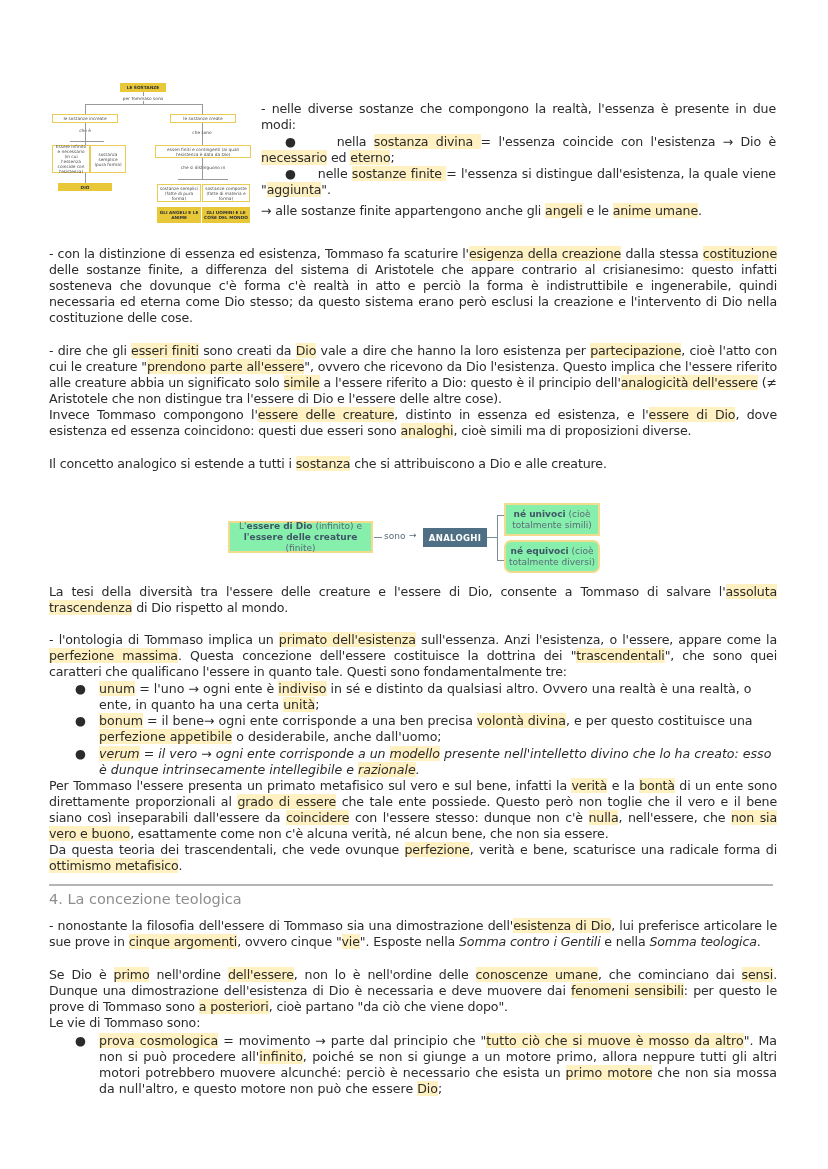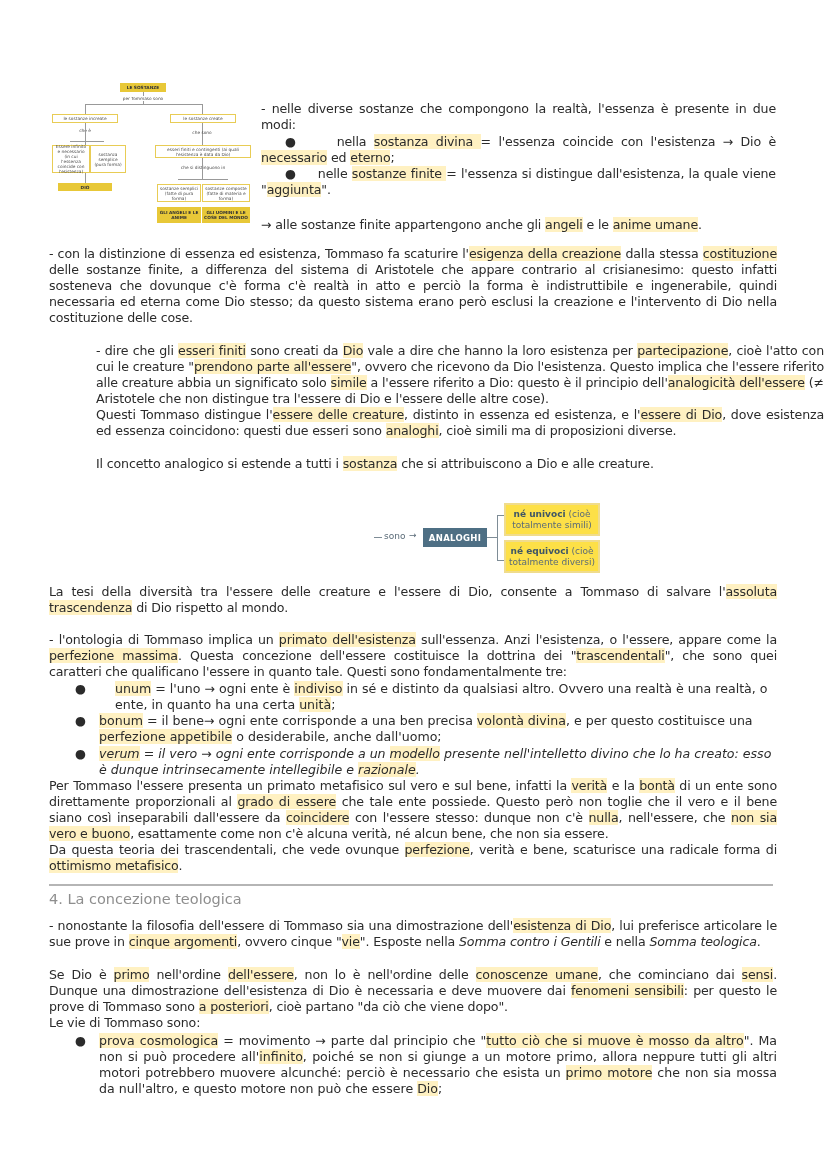--- a/index.html
+++ b/index.html
@@ -13,21 +13,21 @@
 
   
   .d1 { position:absolute; left:50px; top:80px; width:210px; height:150px; font-size:4.3px; line-height:5px; color:#4a4a4a; }
   .d1 .b { position:absolute; border:1px solid #e8cc55; background:#fff; text-align:center; box-sizing:border-box; display:flex; align-items:center; justify-content:center; padding:1px; }
   .d1 .y { position:absolute; background:#e8c838; text-align:center; font-weight:bold; box-sizing:border-box; display:flex; align-items:center; justify-content:center; color:#333; }
   .d1 .t { position:absolute; text-align:center; }
   .d1 .ln { position:absolute; background:#999; }
 
   
   .d2 { position:absolute; left:228px; top:503px; width:380px; height:70px; font-size:9px; color:#5a6b78; }
-  .d2 .box { position:absolute; border:2px solid #f0dc8c; background:#fde047; text-align:center; box-sizing:border-box; display:flex; align-items:center; justify-content:center; line-height:11px; }
+  .d2 .box { position:absolute; border:2px solid #f0dc8c; background:#86efac; text-align:center; box-sizing:border-box; display:flex; align-items:center; justify-content:center; line-height:11px; }
   .d2 .dark { position:absolute; background:#4e6f84; color:#fff; font-weight:bold; font-size:8.5px; display:flex; align-items:center; justify-content:center; letter-spacing:0.3px; }
   .d2 .bb { color:#3f5666; font-weight:bold; }
   .d2 .ln { position:absolute; background:#7e8c96; }
 
   .hr { position:absolute; left:49px; top:884px; width:724px; height:2px; background:#b5b5b5; }
   .h4 { position:absolute; left:49px; top:891px; font-size:14.5px; color:#8e8e8e;text-align:center; }
 </style>
 </head>
 <body>
 
@@ -62,63 +62,66 @@
   <div class="y" style="left:152px;top:127px;width:48px;height:16px;">GLI UOMINI E LE COSE DEL MONDO</div>
 </div>
 
 <div class="p" style="left:261px;top:101px;width:515px;">- nelle diverse sostanze che compongono la realtà, l'essenza è presente in due modi:</div>
 <div class="p" style="left:261px;top:134px;width:515px;">
   <span style="padding-left:24px;">●</span>&nbsp;&nbsp;&nbsp;&nbsp;&nbsp;<span>nella </span><span class="hl">sostanza divina </span><span>= l'essenza coincide con l'esistenza → Dio è </span><span class="hl">necessario</span><span> ed </span><span class="hl">eterno</span><span>;</span>
 </div>
 <div class="p" style="left:261px;top:166px;width:515px;">
   <span style="padding-left:24px;">●</span>&nbsp;&nbsp;&nbsp;&nbsp;&nbsp;<span>nelle </span><span class="hl">sostanze finite </span><span>= l'essenza si distingue dall'esistenza, la quale viene "</span><span class="hl">aggiunta</span><span>".</span>
 </div>
-<div class="p" style="left:261px;top:217px;width:515px;">
+<div class="p" style="left:261px;top:203px;width:515px;">
   <span>→ alle sostanze finite appartengono anche gli </span><span class="hl">angeli</span><span> e le </span><span class="hl">anime umane</span><span>.</span>
 </div>
 
 <div class="p" style="top:246px;">
   <span>- con la distinzione di essenza ed esistenza, Tommaso fa scaturire l'</span><span class="hl">esigenza della creazione</span><span> dalla stessa </span><span class="hl">costituzione</span><span> delle sostanze finite, a differenza  del sistema di Aristotele che appare contrario al crisianesimo: questo infatti sosteneva che dovunque c'è forma c'è realtà in atto e perciò la forma è indistruttibile e ingenerabile, quindi necessaria ed eterna come Dio stesso; da questo sistema erano però esclusi la creazione e l'intervento di Dio nella costituzione delle cose.</span>
 </div>
 
-<div class="p" style="top:343px;margin-left:47px;">
+<div class="p" style="top:343px;">
   <span>- dire che gli </span><span class="hl">esseri finiti</span><span> sono creati da </span><span class="hl">Dio</span><span> vale a dire che hanno la loro esistenza per </span><span class="hl">partecipazione</span><span>, cioè l'atto con cui le creature "</span><span class="hl">prendono parte all'essere</span><span>", ovvero che ricevono da Dio l'esistenza. Questo implica che l'essere riferito alle creature abbia un significato solo </span><span class="hl">simile</span><span> a l'essere riferito a Dio: questo è il principio dell'</span><span class="hl">analogicità dell'essere</span><span> (≠ Aristotele che non distingue tra l'essere di Dio e l'essere delle altre cose).</span><br>
-  <span>Questi Tommaso distingue l'</span><span class="hl">essere delle creature</span><span>, distinto in essenza ed esistenza, e l'</span><span class="hl">essere di Dio</span><span>, dove esistenza ed essenza coincidono: questi due esseri sono </span><span class="hl">analoghi</span><span>, cioè simili ma di proposizioni diverse.</span><br>
+  <span>Invece Tommaso compongono l'</span><span class="hl">essere delle creature</span><span>, distinto in essenza ed esistenza, e l'</span><span class="hl">essere di Dio</span><span>, dove esistenza ed essenza coincidono: questi due esseri sono </span><span class="hl">analoghi</span><span>, cioè simili ma di proposizioni diverse.</span><br>
   <br>
   <span>Il concetto analogico si estende a tutti i </span><span class="hl">sostanza</span><span> che si attribuiscono a Dio e alle creature.</span>
 </div>
 
 <div class="d2">
+  <div class="box" style="left:0;top:18px;width:145px;height:32px;">
+    <div><span>L'</span><span class="bb">essere di Dio</span><span> (infinito) e</span><br><span class="bb">l'essere delle creature</span><span> (finite)</span></div>
+  </div>
   <div class="ln" style="left:146px;top:34px;width:8px;height:1px;"></div>
   <div style="position:absolute;left:156px;top:28px;">sono</div>
   <div style="position:absolute;left:181px;top:27px;">→</div>
   <div class="dark" style="left:195px;top:25px;width:64px;height:19px;">ANALOGHI</div>
   <div class="ln" style="left:259px;top:34px;width:10px;height:1px;"></div>
   <div class="ln" style="left:269px;top:12px;width:1px;height:46px;"></div>
   <div class="ln" style="left:269px;top:12px;width:7px;height:1px;"></div>
   <div class="ln" style="left:269px;top:57px;width:7px;height:1px;"></div>
   <div class="box" style="left:276px;top:0;width:96px;height:33px;">
     <div><span class="bb">né univoci</span><span> (cioè totalmente simili)</span></div>
   </div>
-  <div class="box" style="left:276px;top:37px;width:96px;height:33px;">
+  <div class="box" style="left:276px;top:37px;width:96px;height:33px;border-radius:7px;">
     <div><span class="bb">né equivoci</span><span> (cioè totalmente diversi)</span></div>
   </div>
 </div>
 
 <div class="p" style="top:584px;">
   <span>La tesi della diversità tra l'essere delle creature e l'essere di Dio, consente a Tommaso di salvare l'</span><span class="hl">assoluta trascendenza</span><span> di Dio rispetto al mondo.</span>
 </div>
 
 <div class="p" style="top:632px;">
   <span>- l'ontologia di Tommaso implica un </span><span class="hl">primato dell'esistenza</span><span> sull'essenza. Anzi l'esistenza, o l'essere, appare come la </span><span class="hl">perfezione massima</span><span>. Questa concezione dell'essere costituisce la dottrina dei "</span><span class="hl">trascendentali</span><span>", che sono quei caratteri che qualificano l'essere in quanto tale. Questi sono fondamentalmente tre:</span>
 </div>
 
 <div class="bul" style="left:75px;top:681px;width:700px;">
   <span class="dot">●</span>
-  <div style="margin-left:40px;">
+  <div style="margin-left:24px;">
     <span class="hl">unum</span><span> = l'uno → ogni ente è </span><span class="hl">indiviso</span><span> in sé e distinto da qualsiasi altro. Ovvero una realtà è una realtà, o ente, in quanto ha una certa </span><span class="hl">unità</span><span>;</span>
   </div>
 </div>
 <div class="bul" style="left:75px;top:713px;width:702px;">
   <span class="dot">●</span>
   <div style="margin-left:24px;">
     <span class="hl">bonum</span><span> = il bene→  ogni ente corrisponde a una ben precisa </span><span class="hl">volontà divina</span><span>, e per questo costituisce una </span><span class="hl">perfezione appetibile</span><span> o desiderabile, anche dall'uomo;</span>
   </div>
 </div>
 <div class="bul" style="left:75px;top:746px;width:700px;">

